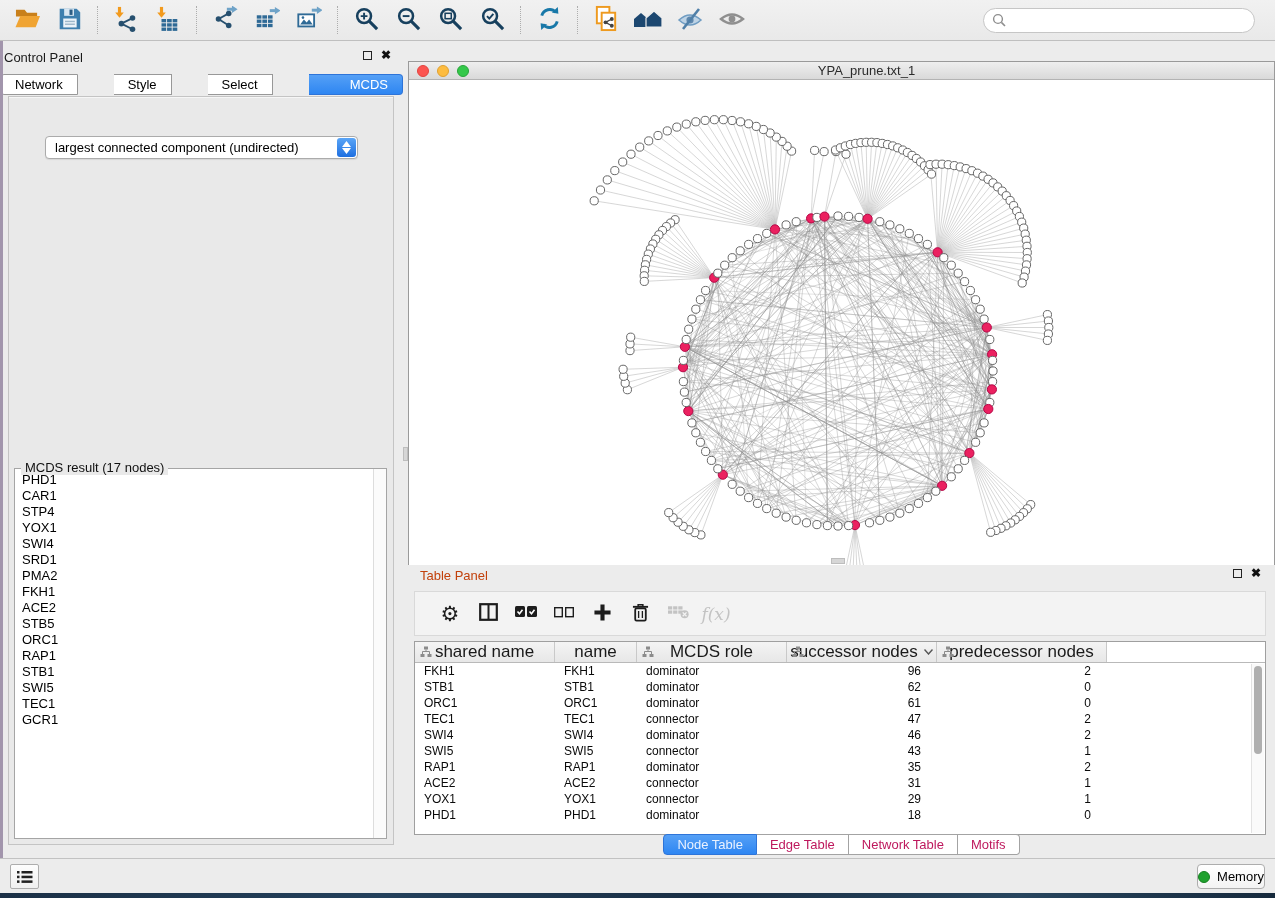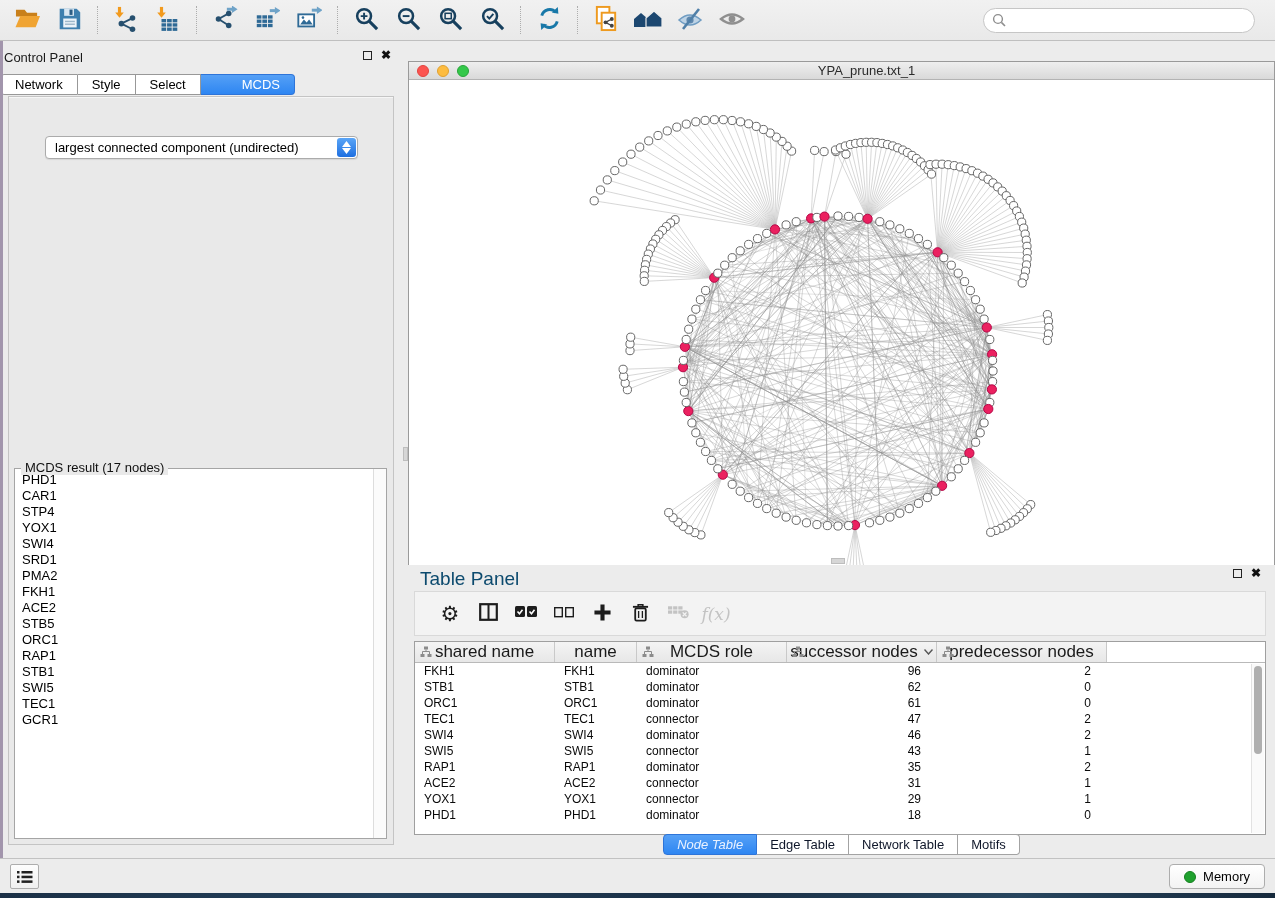--- a/index.html
+++ b/index.html
@@ -20,21 +20,21 @@
                   background:#fff; padding:0 10px 0 28px; font-size:13px; color:#333; outline:none; }
   .search-glass { position:absolute; left:9px; top:5px; }
 
   
   .control-panel { position:absolute; left:0; top:41px; width:403px; height:817px; background:#ECECEC; }
   .cp-header { position:absolute; left:0; top:7px; width:100%; height:22px; padding:0 4px;
                font-size:13px; color:#1a1a1a; line-height:20px; }
   .panel-icons { position:absolute; right:12px; top:2px; display:flex; gap:9px; align-items:center; }
   .float-icon { width:9px; height:9px; border:1.6px solid #222; display:inline-block; cursor:pointer; }
   .close-icon { font-size:12px; font-weight:bold; color:#111; line-height:10px; cursor:pointer; }
-  .cp-tabs { position:absolute; left:0; top:33px; width:100%; display:flex; justify-content:flex-start; }
+  .cp-tabs { position:absolute; left:0; top:33px; width:100%; display:flex; justify-content:space-between; }
   .cp-tab { height:21px; line-height:20px; padding:0 14px; font-size:13px; background:#fff;
             border:1px solid #989898; border-left:none; cursor:pointer; color:#000; }
   .cp-tab:first-child { border-left:1px solid #989898; border-radius:4px 0 0 4px; }
   .cp-tab:last-child { border-radius:0 4px 4px 0; }
   .cp-tab.active { background:linear-gradient(#55A0F6,#2E86F2); color:#fff; border-color:#2E74D8;padding-left:41px; }
   .cp-content { position:absolute; left:8px; top:55px; width:386px; height:749px;
                 background:#E9E9E9; border:1px solid #C4C4C4; box-shadow:inset 0 1px 0 #F6F6F6; }
   .opt-label { position:absolute; top:17px; width:100%; text-align:center; font-size:13px; color:#111; }
   .dropdown { position:absolute; left:36px; top:39px; width:313px; height:23px; background:#fff;
               border:1px solid #ABABAB; border-radius:4px; display:flex; align-items:center;
@@ -68,21 +68,21 @@
                  display:flex; align-items:center; padding:0 8px; }
   .traffic { width:12px; height:12px; border-radius:50%; margin-right:8px; cursor:pointer; }
   .t-red   { background:#FC5450; border:1px solid #E2443F; }
   .t-yellow{ background:#FDBC40; border:1px solid #E0A131; }
   .t-green { background:#34C84A; border:1px solid #28A53A; }
   .nw-title { flex:1; text-align:center; font-size:13px; color:#2b2b2b; padding-right:10px; }
   .graph-canvas { width:865px; height:491px; display:block; background:#fff; }
 
   
   .table-panel { position:absolute; left:408px; top:565px; width:867px; height:293px; background:#ECECEC; }
-  .tp-header { position:absolute; left:12px; top:3px; font-size:19px; color:#0c4a6e; }
+  .tp-header { position:absolute; left:12px; top:3px; font-size:13px; color:#c2410c; }
   .tp-toolbar { position:absolute; left:6px; top:26px; right:9px; height:45px; background:#F3F3F3;
                 border:1px solid #D9D9D9; display:flex; align-items:center; padding-left:16px; gap:0; }
   .tpt-btn { width:38px; height:38px; border:none; background:transparent; display:flex;
              align-items:center; justify-content:center; cursor:pointer; color:#1d1d1d; }
   .tpt-btn.disabled { color:#C3C3C3; cursor:default; }
   .fx-label { font-family:"DejaVu Serif", serif; font-style:italic; font-size:17px;text-align:center; }
   .tp-table { position:absolute; left:6px; top:76px; right:9px; height:194px; background:#fff;
               border:1px solid #9F9F9F; overflow:hidden; }
   .thead { display:flex; height:21px; border-bottom:1px solid #B9B9B9; }
   .th { background:linear-gradient(#F4F4F4,#E7E7E7); border-right:1px solid #C9C9C9; position:relative;
@@ -91,32 +91,32 @@
   .sort-chevron { margin-left:6px; }
   .trow { display:flex; height:16px; cursor:default; }
   .td { font-size:12px; color:#0a0a0a; line-height:16px; padding-left:9px; white-space:nowrap; overflow:hidden; }
   .td.num { text-align:right; padding-right:16px; padding-left:0; }
   .table-vscroll { position:absolute; right:1px; top:22px; bottom:1px; width:13px; background:#FAFAFA;
                    border-left:1px solid #E2E2E2; }
   .table-vscroll .thumb { position:absolute; left:2px; top:2px; width:8px; height:88px;
                           border-radius:4px; background:#AFAFAF; }
   .tp-tabs { position:absolute; left:0; top:269px; width:100%; display:flex; justify-content:center; }
   .tp-tab { height:21px; line-height:20px; padding:0 13px; font-size:13px; background:#fff;
-            border:1px solid #A3A3A3; border-left:none; cursor:pointer; color:#0f172a; }
-  .tp-tab:first-child { border-left:1px solid #A3A3A3; border-radius:4px 0 0 4px;font-style:italic; }
+            border:1px solid #A3A3A3; border-left:none; cursor:pointer; color:#be185d; }
+  .tp-tab:first-child { border-left:1px solid #A3A3A3; border-radius:4px 0 0 4px; }
   .tp-tab:last-child { border-radius:0 4px 4px 0; }
   .tp-tab.active { background:linear-gradient(#55A0F6,#2E86F2); color:#EAF2FF; border-color:#2E74D8; }
 
   
   .status-bar { position:absolute; left:0; top:858px; width:1275px; height:35px; background:#ECECEC;
                 border-top:1px solid #C2C2C2; }
   .sb-list-btn { position:absolute; left:10px; top:5px; width:29px; height:25px; background:linear-gradient(#FDFDFD,#F0F0F0);
                  border:1px solid #ADADAD; border-radius:2px; display:flex; align-items:center;
                  justify-content:center; cursor:pointer; }
-  .memory-btn { position:absolute; right:10px; top:5px; height:25px; padding:0 14px; background:linear-gradient(#FFFFFF,#F3F3F3);
+  .memory-btn { position:absolute; right:10px; top:5px; height:25px; padding:0 0; background:linear-gradient(#FFFFFF,#F3F3F3);
                 border:1px solid #ADADAD; border-radius:4px; display:flex; align-items:center; gap:7px;
                 font-size:13px; color:#000; cursor:pointer; }
   .mem-dot { width:12px; height:12px; border-radius:50%; background:#1FA12E; border:1px solid #158020; }
 
   .desktop-strip { position:absolute; left:0; top:893px; width:1275px; height:5px;
                    background:linear-gradient(90deg,#1B3046,#24415C 30%,#1A2F45 55%,#28465F 80%,#16293C); }
 </style>
 </head>
 <body>
 

